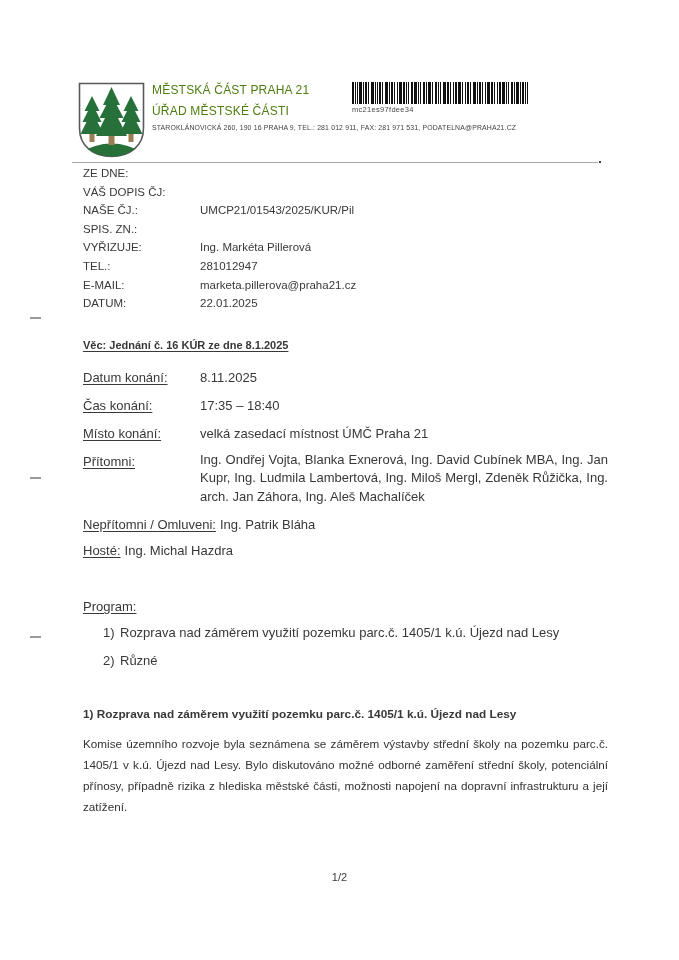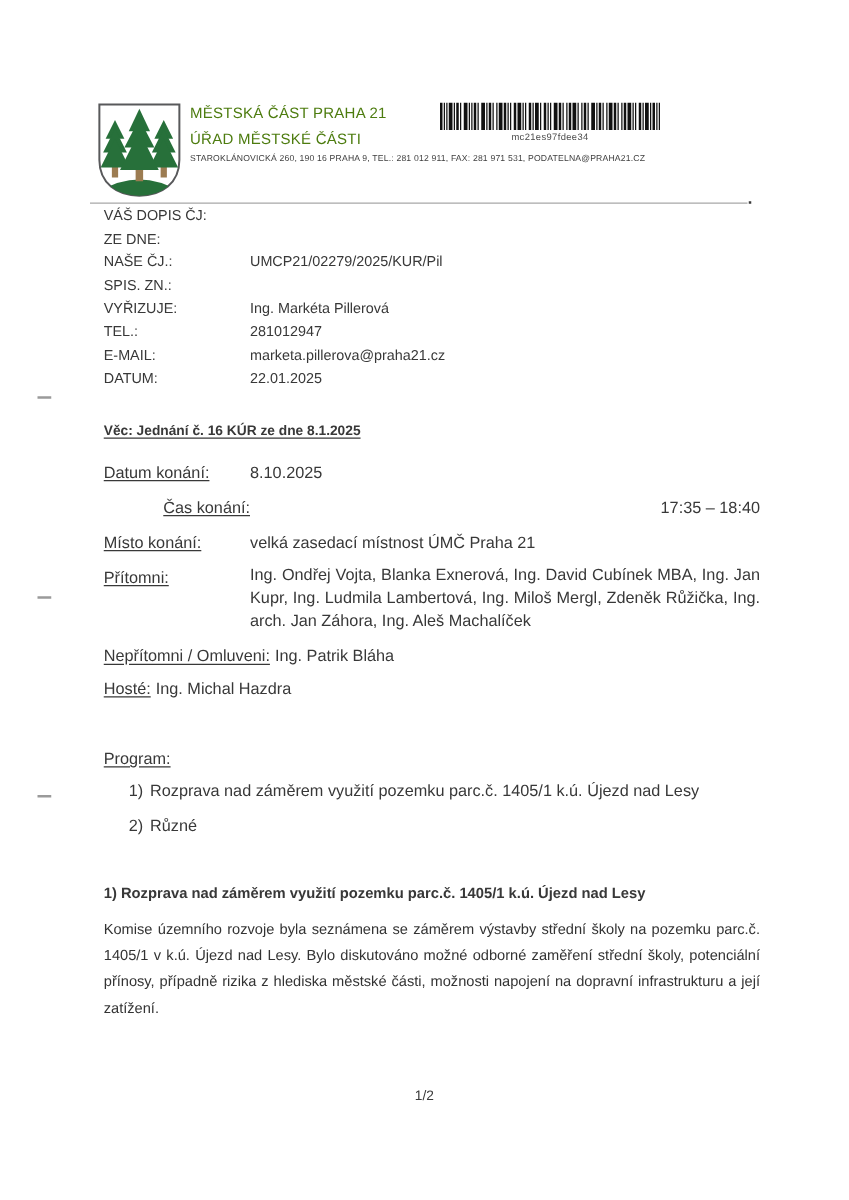--- a/index.html
+++ b/index.html
@@ -18,21 +18,21 @@
   .logo { position: absolute; left: 78px; top: 82px; width: 67px; height: 76px; }
   .titles { position: absolute; left: 152px; top: 80px; width: 300px; }
   .titles .org-line {
     font-size: 12px; line-height: 20.5px; font-weight: 400;
     color: #4d7c0f; white-space: nowrap; letter-spacing: 0.2px;
   }
   .address-line {
     margin-top: 3px; font-size: 6.9px; letter-spacing: 0.15px;
     color: #3f3f3f; white-space: nowrap;
   }
-  .barcode-block { position: absolute; left: 352px; top: 82px; width: 176px; text-align: center; }
+  .barcode-block { position: absolute; left: 352px; top: 82px; width: 176px; }
   .barcode-block svg { display: block; width: 176px; height: 22px; }
   .barcode-caption { font-size: 7.5px; color: #4a4a4a; margin-top: 1px; letter-spacing: 0.3px; }
 
   .separator {
     position: absolute; left: 72px; top: 162px; width: 526px; height: 1px;
     background: #a8a8a8;
   }
   .separator::after {
     content: ""; position: absolute; right: -3px; top: -1px;
     width: 2px; height: 2px; background: #3a3a3a;
@@ -49,21 +49,21 @@
 
   
   .abs { position: absolute; left: 83px; }
   .body-text { font-size: 13px; }
   .u { text-decoration: underline; text-underline-offset: 2px; }
   .subject { top: 339px; font-weight: 700; font-size: 11px; }
   .detail-row { display: flex; width: 525px; }
   .detail-label { flex: 0 0 117px; }
   .detail-value { flex: 1 1 auto; }
   .row-datum { top: 370px; }
-  .row-cas   { top: 398px; text-align: right; }
+  .row-cas   { top: 398px; }
   .row-misto { top: 426px; }
   .row-pritomni { top: 454px; }
   .row-pritomni .detail-value { text-align: justify; line-height: 18.6px; margin-top: -3.5px; }
   .row-absent { top: 517px; }
   .row-guests { top: 543px; }
   .inline-label { margin-right: 4px; }
   .program-heading { top: 599px; }
   .program-item { left: 103px; display: flex; }
   .program-num { flex: 0 0 17px; }
   .item-1 { top: 625px; }
@@ -185,27 +185,27 @@
   </div>
 
   <div class="separator"></div>
 
   <div class="fold-mark fold-1"></div>
   <div class="fold-mark fold-2"></div>
   <div class="fold-mark fold-3"></div>
 
   <div class="ref-block">
     <div class="ref-row">
+      <span class="ref-label">ZE DNE:</span><span></span>
+    </div>
+    <div class="ref-row">
       <span class="ref-label">VÁŠ DOPIS ČJ:</span><span></span>
     </div>
     <div class="ref-row">
-      <span class="ref-label">ZE DNE:</span><span></span>
-    </div>
-    <div class="ref-row">
-      <span class="ref-label">NAŠE ČJ.:</span><span>UMCP21/02279/2025/KUR/Pil</span>
+      <span class="ref-label">NAŠE ČJ.:</span><span>UMCP21/01543/2025/KUR/Pil</span>
     </div>
     <div class="ref-row">
       <span class="ref-label">SPIS. ZN.:</span><span></span>
     </div>
     <div class="ref-row">
       <span class="ref-label">VYŘIZUJE:</span><span>Ing. Markéta Pillerová</span>
     </div>
     <div class="ref-row">
       <span class="ref-label">TEL.:</span><span>281012947</span>
     </div>
@@ -214,21 +214,21 @@
     </div>
     <div class="ref-row">
       <span class="ref-label">DATUM:</span><span>22.01.2025</span>
     </div>
   </div>
 
   <div class="abs subject u">Věc: Jednání č. 16 KÚR ze dne 8.1.2025</div>
 
   <div class="abs body-text detail-row row-datum">
     <span class="detail-label u">Datum konání:</span>
-    <span class="detail-value">8.10.2025</span>
+    <span class="detail-value">8.11.2025</span>
   </div>
   <div class="abs body-text detail-row row-cas">
     <span class="detail-label u">Čas konání:</span>
     <span class="detail-value">17:35 – 18:40</span>
   </div>
   <div class="abs body-text detail-row row-misto">
     <span class="detail-label u">Místo konání:</span>
     <span class="detail-value">velká zasedací místnost ÚMČ Praha 21</span>
   </div>
   <div class="abs body-text detail-row row-pritomni">

